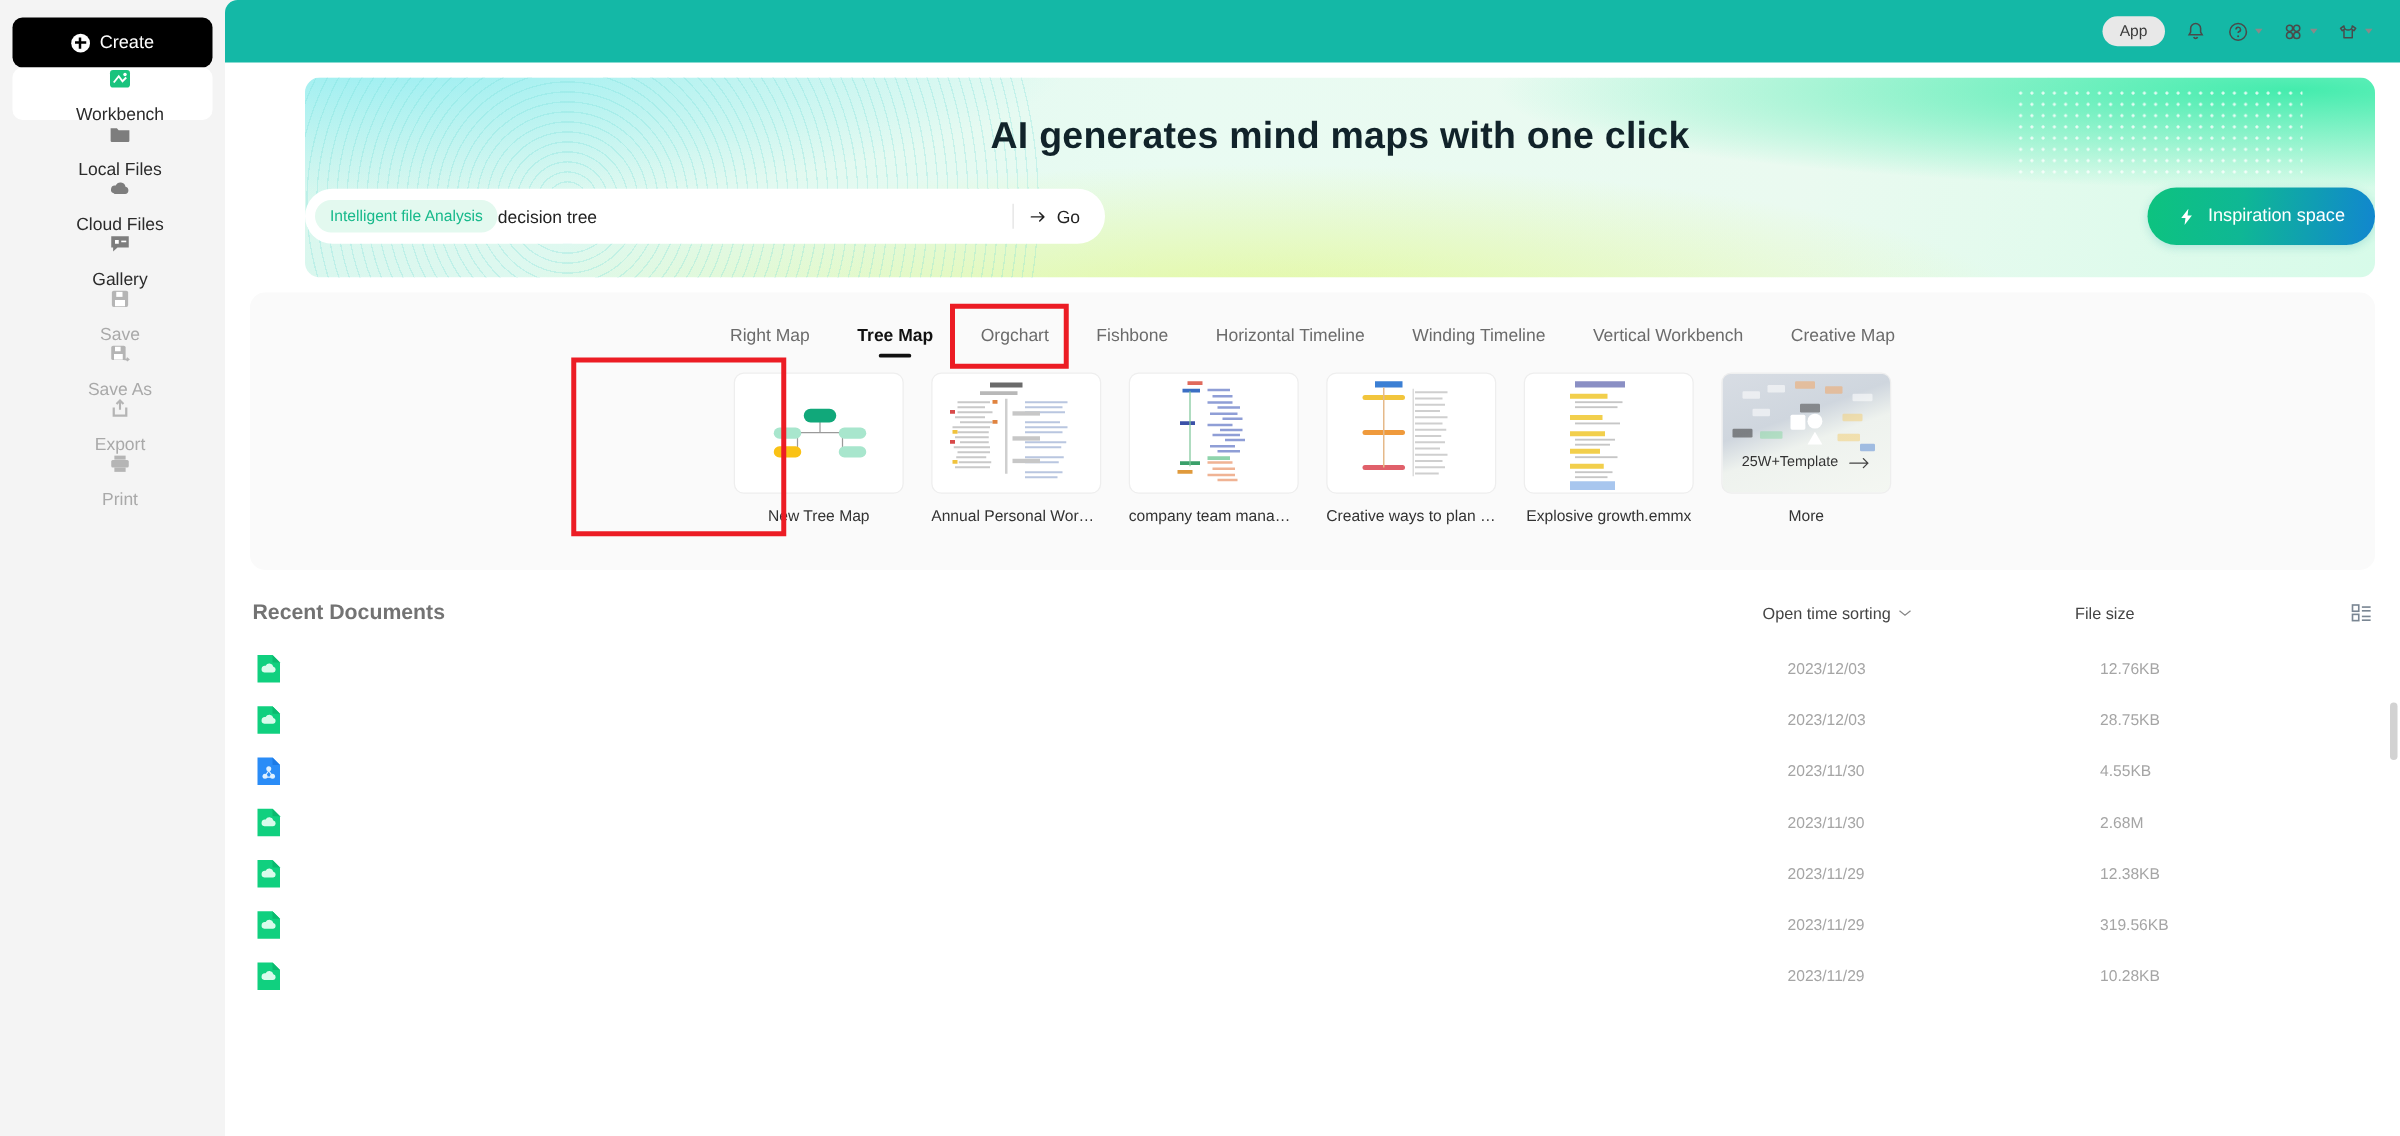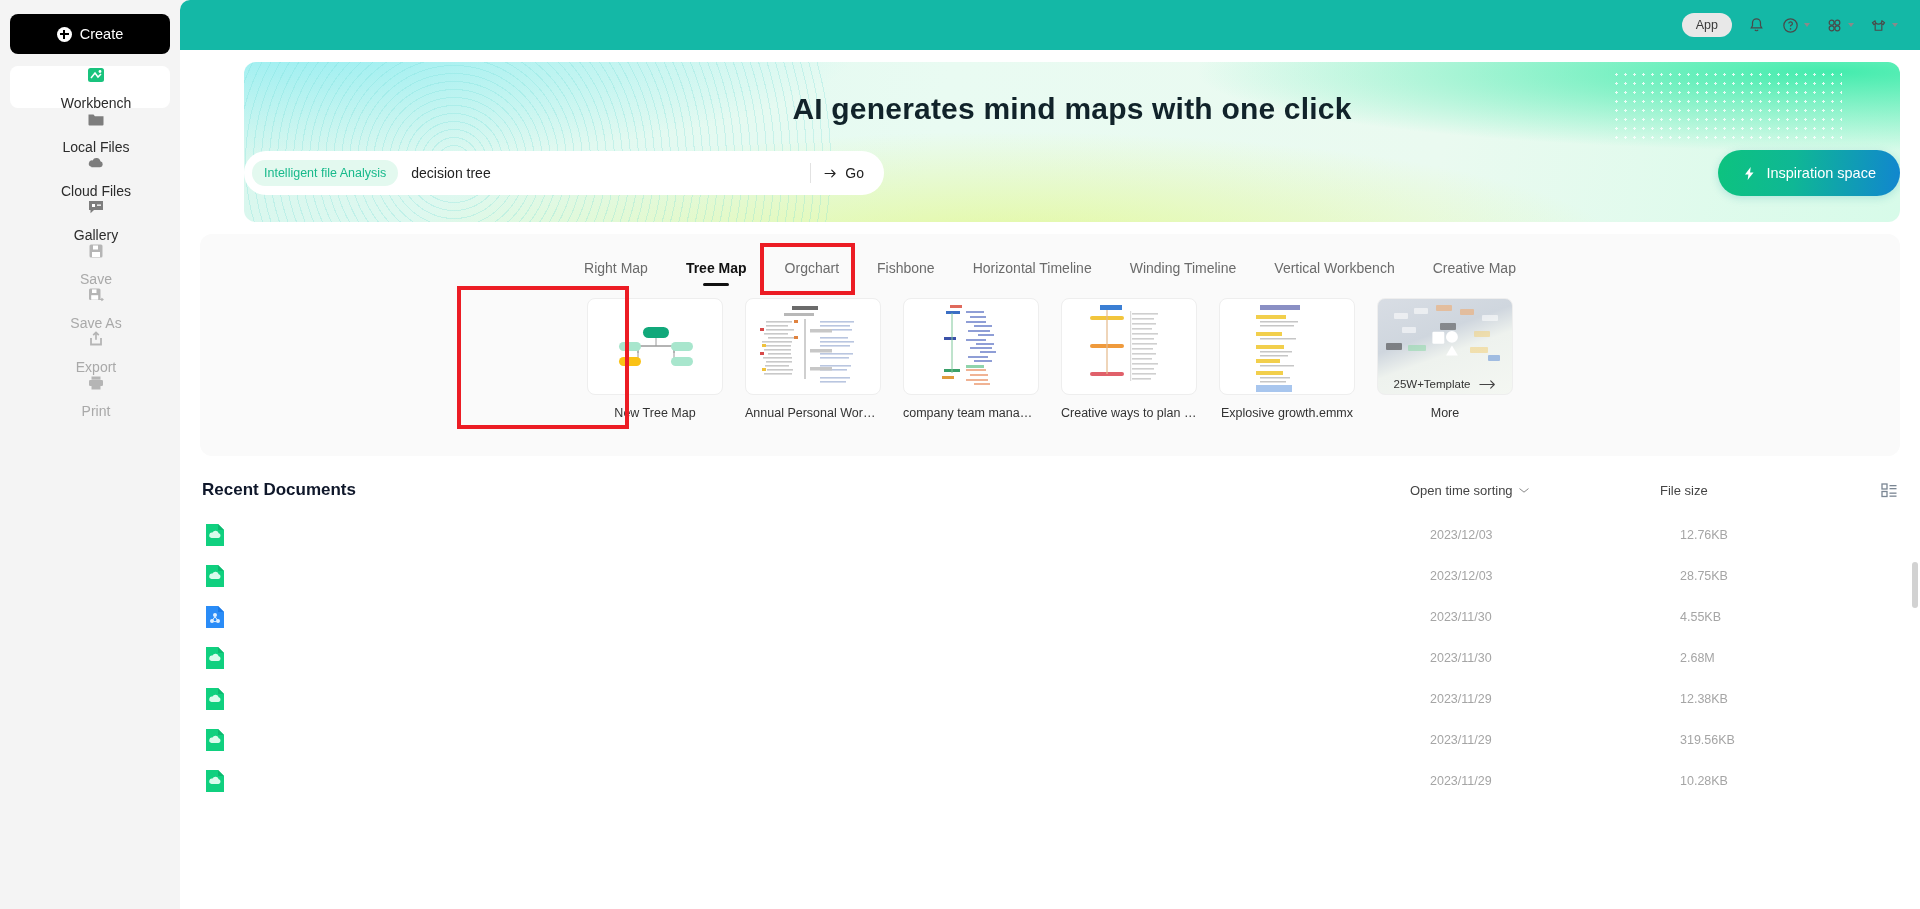--- a/index.html
+++ b/index.html
@@ -12,21 +12,21 @@
   .app { position: relative; width: 1920px; height: 909px; display: flex; }
 
   
   .sidebar {
     width: 180px; height: 909px; background: #f4f4f4;
     padding: 14px 10px 0 10px; flex-shrink: 0;
   }
   .create-btn {
     width: 160px; height: 40px; background: #000; color: #fff;
     border-radius: 8px; display: flex; align-items: center; justify-content: center;
-    gap: 8px; font-size: 14.5px; cursor: pointer; margin-bottom: 12px;
+    gap: 8px; font-size: 14.5px; cursor: pointer; 
   }
   .plus-circle {
     width: 15px; height: 15px; border-radius: 50%; background: #fff;
     position: relative; flex-shrink: 0;
   }
   .plus-circle::before, .plus-circle::after {
     content:''; position: absolute; background: #000;
   }
   .plus-circle::before { left: 3px; top: 6.8px; width: 9px; height: 1.8px; }
   .plus-circle::after { top: 3px; left: 6.6px; height: 9px; width: 1.8px; }
@@ -95,21 +95,21 @@
   .search-box {
     width: 640px; height: 44px; background: #fff; border-radius: 22px;
     display: flex; align-items: center; padding: 0 6px 0 8px;
   }
   .file-pill {
     background: #e3f9ef; color: #17b98b; border-radius: 16px;
     padding: 6px 12px; font-size: 12.5px; white-space: nowrap; cursor: pointer;
   }
   .search-input {
     flex: 1; border: none; outline: none; font-size: 14px; color: #222;
-    padding-left: 13px; background: transparent;
+    background: transparent;
     font-family: "Liberation Sans", sans-serif;
   }
   .vdiv { width: 1px; height: 20px; background: #e2e2e2; margin-right: 12px; }
   .go-btn {
     display: flex; align-items: center; gap: 7px; font-size: 14px; color: #222;
     padding-right: 14px; cursor: pointer; white-space: nowrap;
   }
   .insp-btn {
     height: 46px; border-radius: 23px; padding: 0 24px;
     background: linear-gradient(95deg, #0dc37f 0%, #0fb795 42%, #1186cf 100%);
@@ -146,32 +146,32 @@
   }
   .card-label {
     margin-top: 11px; text-align: center; font-size: 12.5px; color: #333;
     white-space: nowrap; overflow: hidden; text-overflow: ellipsis;
   }
   .more-thumb {
     background: linear-gradient(160deg, #d8dde4 0%, #cfd6de 38%, #eef2ee 56%, #f4f7f2 100%);
     display: flex; align-items: center; justify-content: center;
   }
   .more-inner {
-    position: absolute; bottom: 4px; left: 0; right: 0; text-align: center;
+    position: absolute; bottom: 18px; left: 0; right: 0; text-align: center;
     font-size: 11.5px; color: #333; display: flex; align-items: center;
     justify-content: center; gap: 8px;
   }
 
   .red-box { position: absolute; border: 4px solid #ec1c24; pointer-events: none; }
 
   
   .recent-head {
     display: flex; align-items: center; margin-top: 24px; padding: 0 2px;
   }
-  .recent-title { font-size: 17px; font-weight: 700; color: #0f172a; }
+  .recent-title { font-size: 17px; font-weight: 700; color: #737373; }
   .rh-spacer { flex: 1; }
   .sort-ctl {
     font-size: 13px; color: #444; display: flex; align-items: center; gap: 6px;
     cursor: pointer; width: 250px;
   }
   .fs-head { font-size: 13px; color: #444; width: 220px; }
   .view-ico { width: 18px; height: 18px; cursor: pointer; display:block; }
 
   .doc-list { margin-top: 14px; position: relative; }
   .doc-row {

